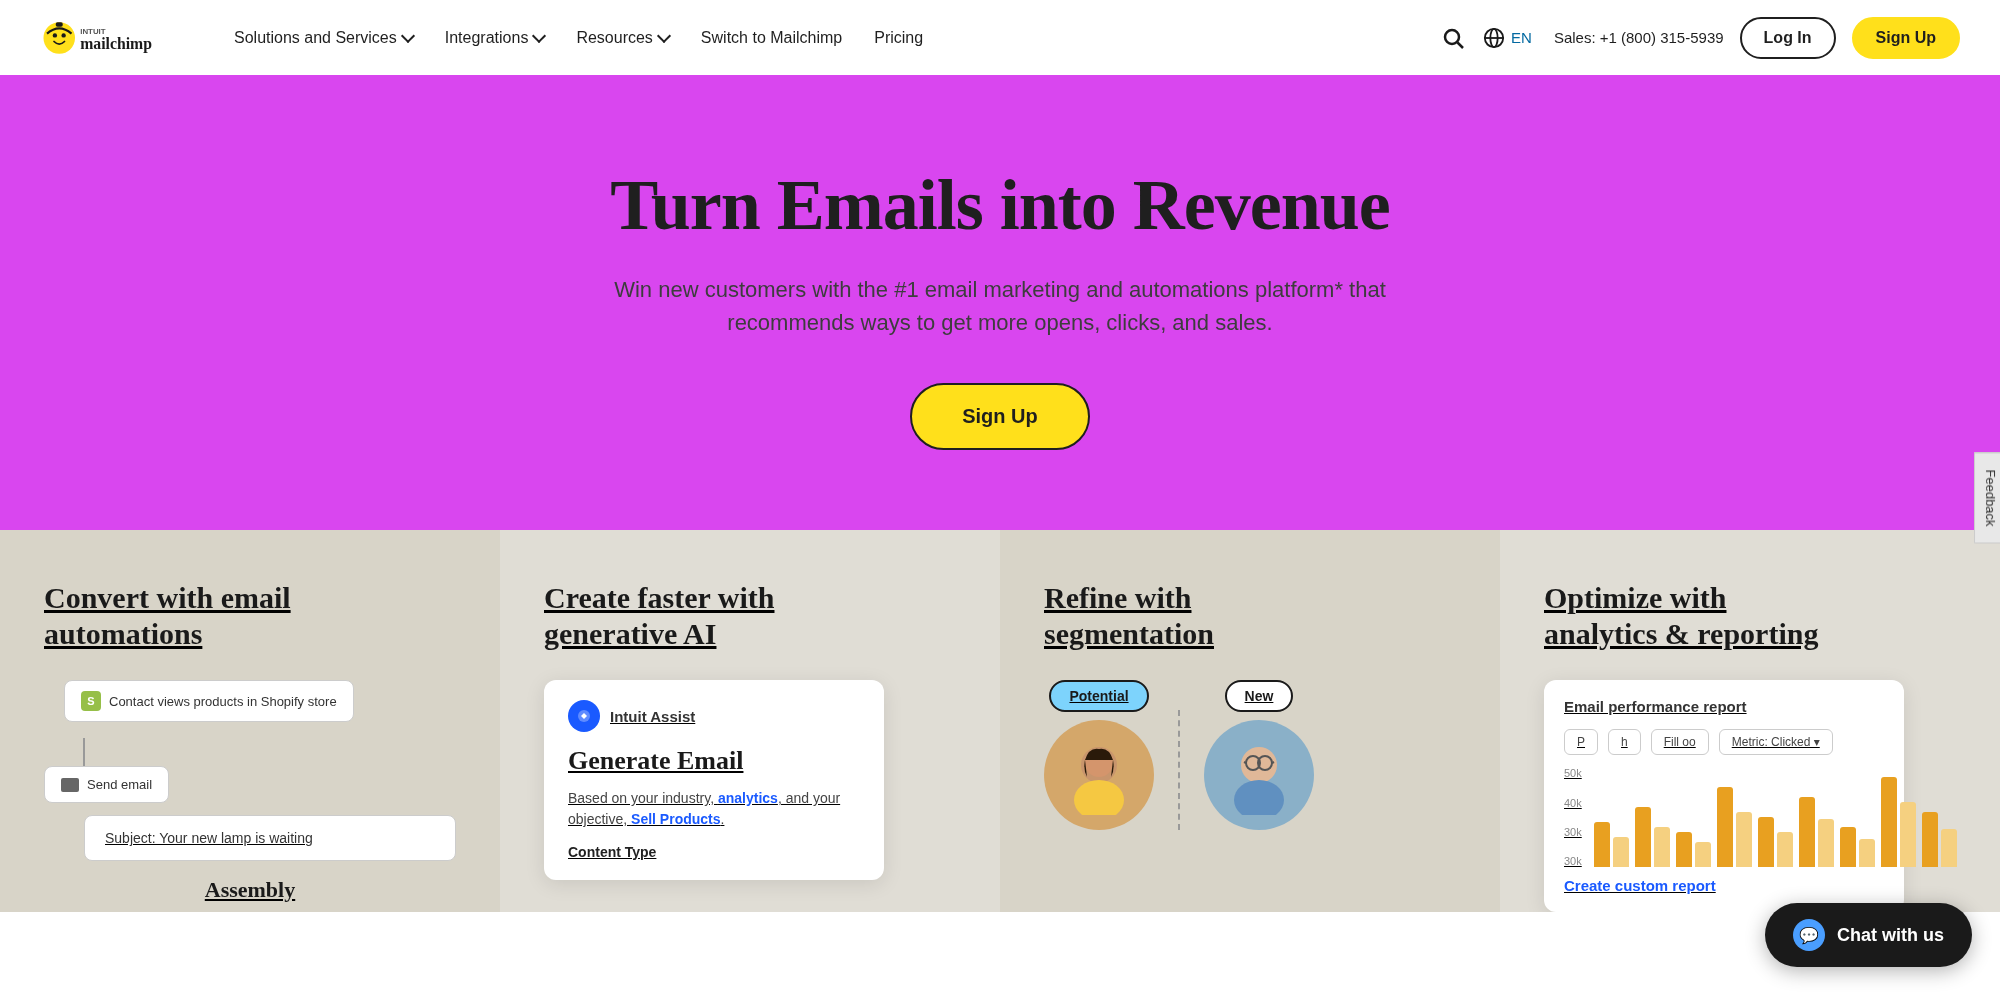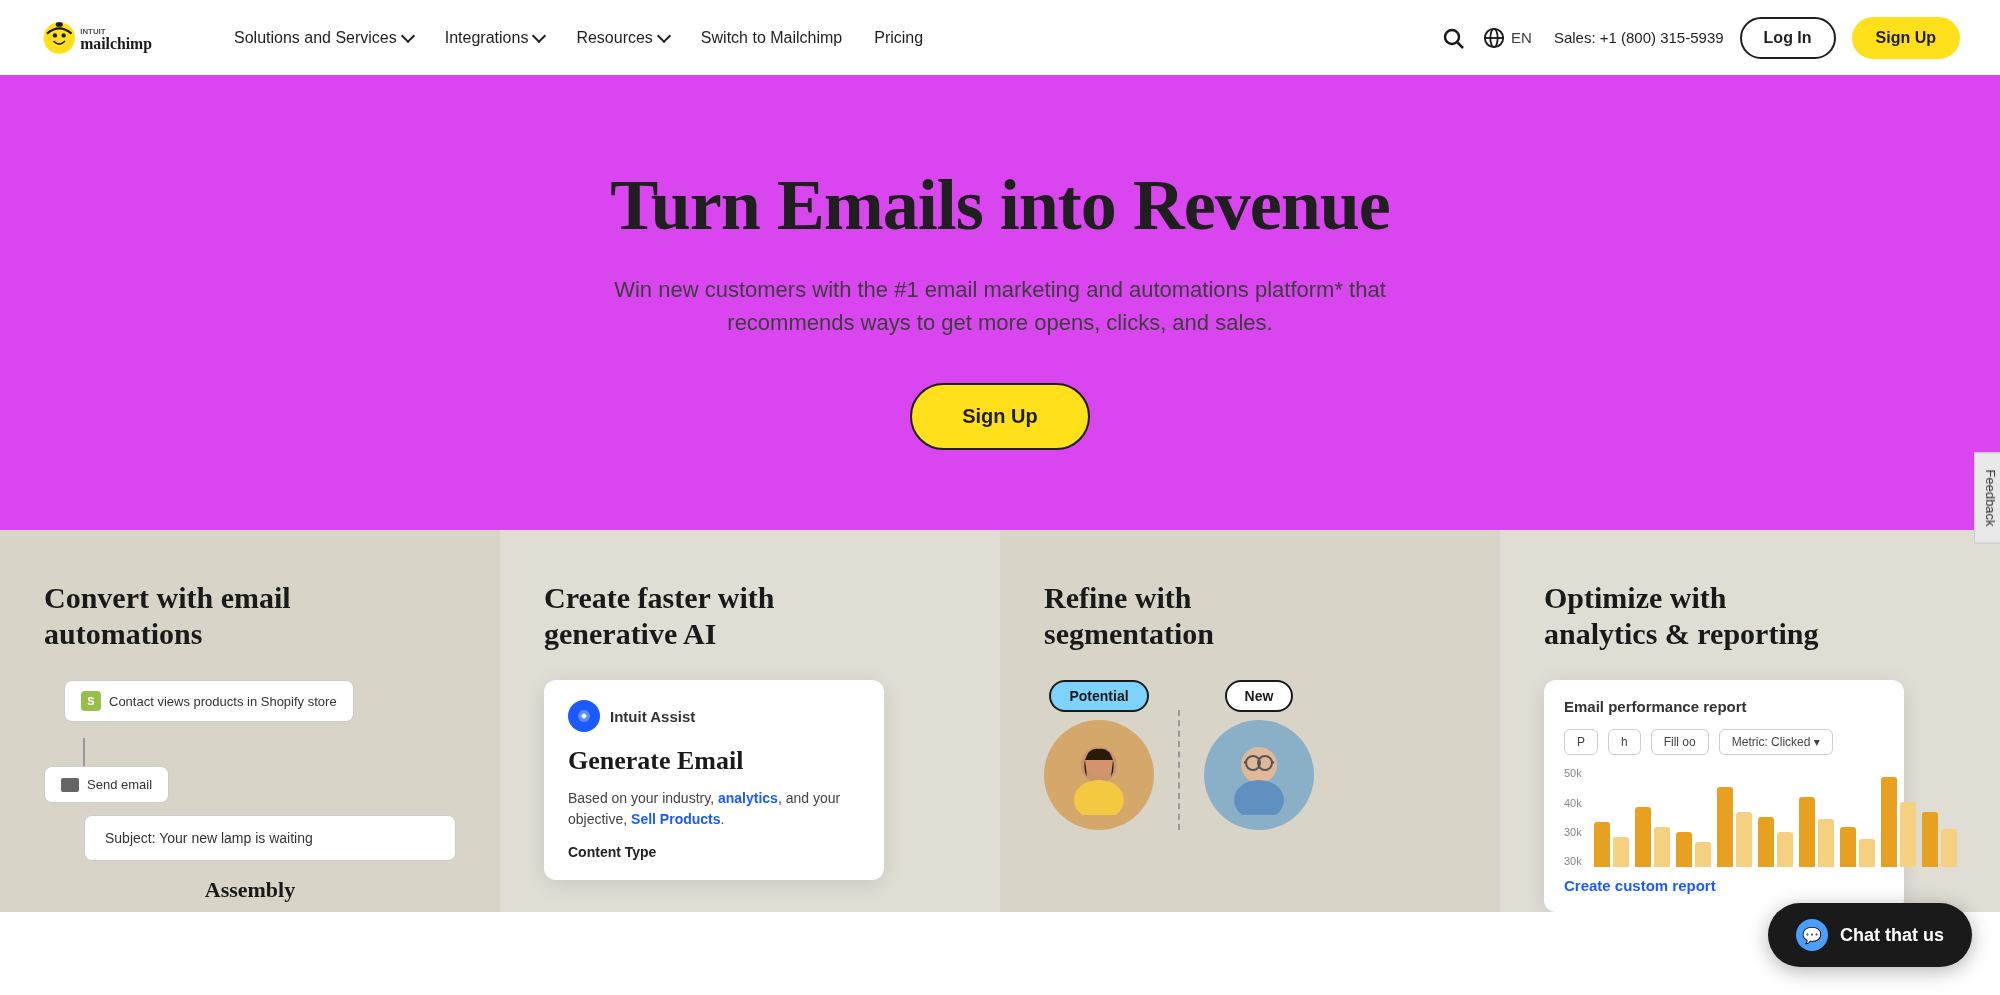--- a/index.html
+++ b/index.html
@@ -64,21 +64,21 @@
       align-items: center;
       justify-content: center;
     }
     .nav-search-icon svg { width: 24px; height: 24px; }
     .nav-lang {
       display: flex;
       align-items: center;
       gap: 6px;
       font-size: 15px;
       cursor: pointer;
-      color: #404040;
+      color: #0369a1;
       justify-content: center;
     }
     .nav-phone {
       font-size: 15px;
       color: #1f1f1f;
       font-weight: 500;
       white-space: nowrap;
     }
     .btn-login {
       padding: 10px 22px;
@@ -133,20 +133,21 @@
       cursor: pointer;
       color: #1f1f1f;
       display: inline-block;
     }
 
     
     .features {
       display: flex;
       width: 100%;
       min-height: 360px;
+      text-decoration: underline;
     }
     .feature-card {
       flex: 1;
       padding: 50px 44px 0;
       position: relative;
       overflow: hidden;
       min-height: 340px;
     }
     .feature-card:nth-child(1) { background: #d8d4c8; }
     .feature-card:nth-child(2) { background: #e0ddd5; }
@@ -637,14 +638,14 @@
       <div class="create-report">Create custom report</div>
     </div>
   </div>
 
 </div>
 
 <div class="feedback-tab">Feedback</div>
 
 <div class="chat-button">
   <div class="chat-icon">💬</div>
-  <span>Chat that us</span>
+  <span>Chat with us</span>
 </div>
 
 </body></html>

